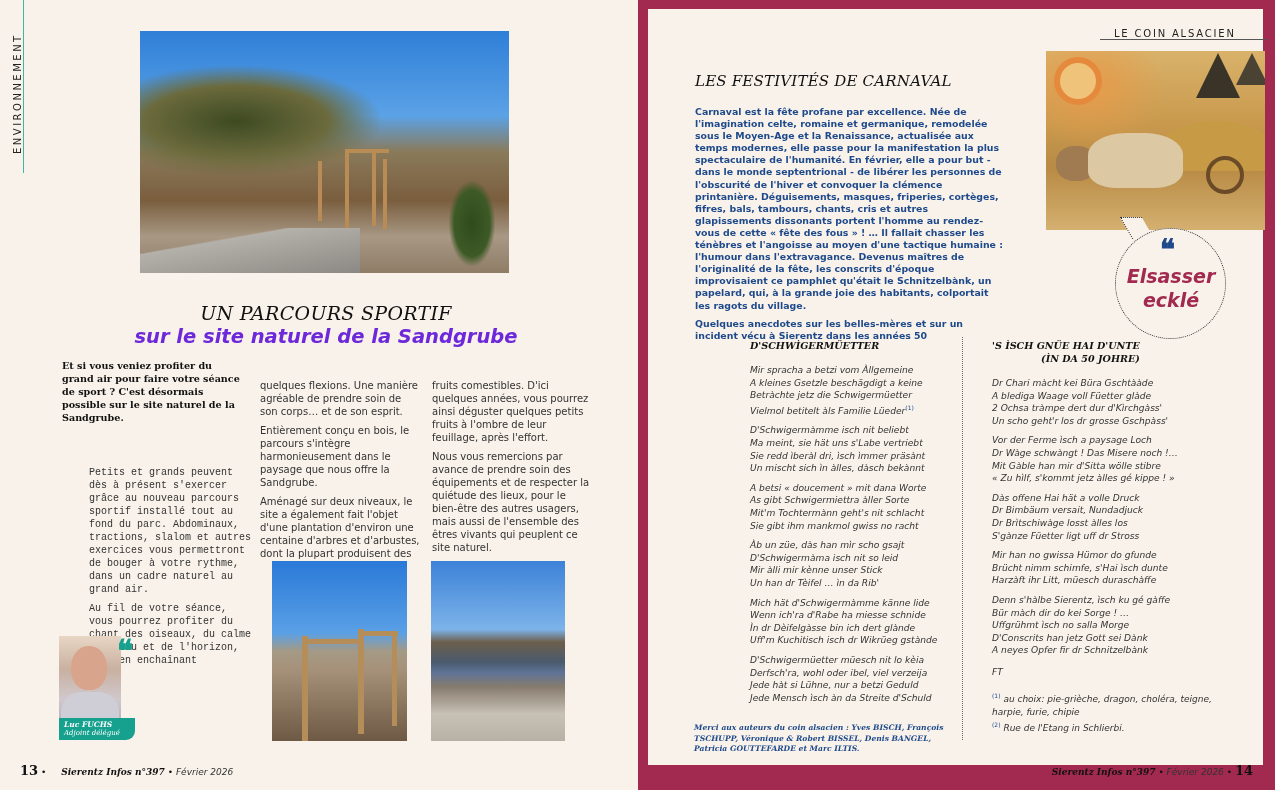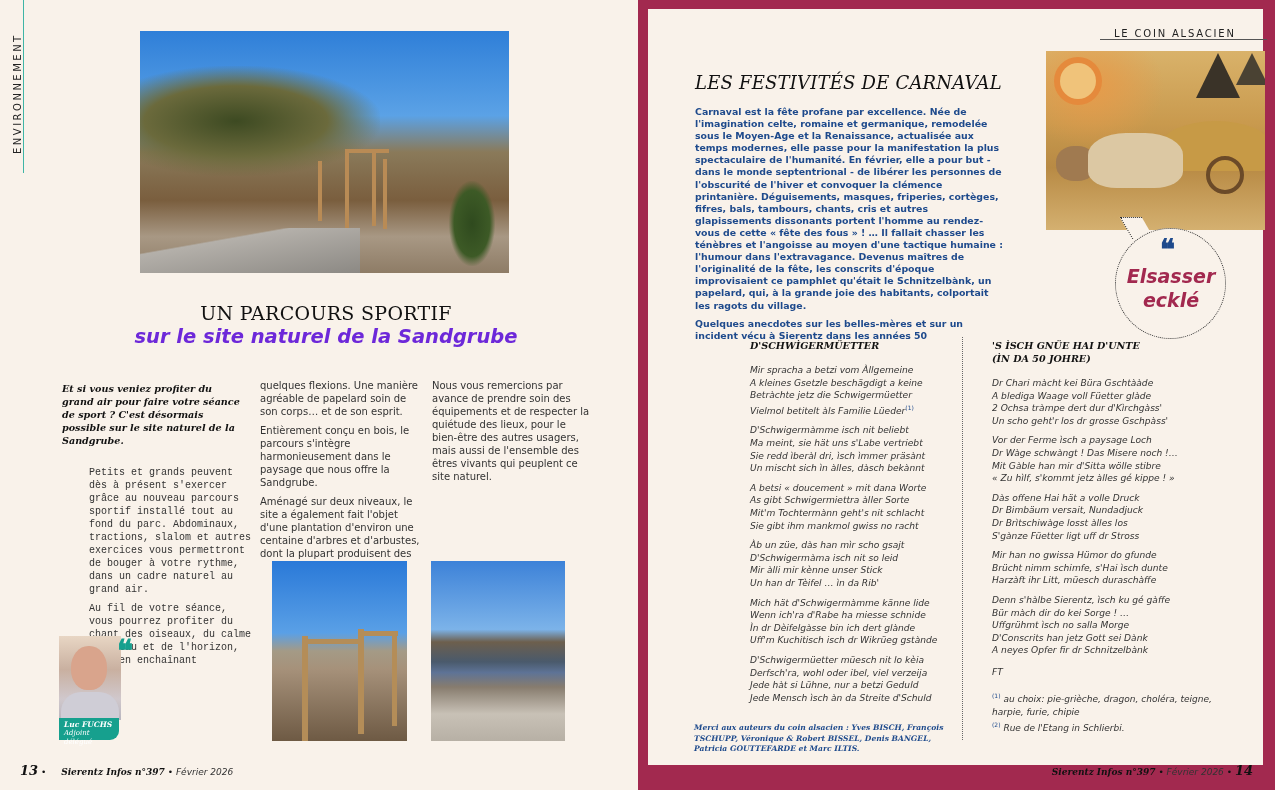--- a/index.html
+++ b/index.html
@@ -18,67 +18,67 @@
   .photo-main .post { position:absolute; width:4px; background:#b98b55; }
   .photo-main .path { position:absolute; left:0; bottom:0; width:220px; height:45px; background: linear-gradient(170deg, transparent 30%, #b4b0aa 32%, #8c8984 100%); }
   .photo-main .pine { position:absolute; right:14px; top:150px; width:46px; height:85px; background: radial-gradient(ellipse at 50% 50%, #2f4a1e 0%, #3d5a26 55%, transparent 72%); }
 
   .photo-bl { left: 272px; top: 561px; width: 135px; height: 180px;
     background: linear-gradient(180deg, #2a79d8 0%, #5aa0e6 40%, #a49a86 50%, #a6917a 60%, #6e5a44 100%); }
   .photo-br { left: 431px; top: 561px; width: 134px; height: 180px;
     background: linear-gradient(180deg, #3d82d8 0%, #7cb3e9 38%, #6d5f4d 45%, #4a5a6c 56%, #5e7396 62%, #877c6e 70%, #c8c1b6 85%, #b7b0a5 100%); }
   .photo-bl .beam, .photo-bl .pole { position:absolute; background:#b48d58; }
 
-  .title-1 { position: absolute; left: 140px; top: 302px; width: 372px; text-align: center; font-family: "DejaVu Serif", serif; font-size: 19px; color: #111; letter-spacing: 0.3px; }
+  .title-1 { position: absolute; left: 140px; top: 302px; width: 372px; text-align: center; font-family: "DejaVu Serif", serif; font-style: italic; font-size: 19px; color: #111; letter-spacing: 0.3px; }
   .title-2 { position: absolute; left: 130px; top: 325px; width: 392px; text-align: center; font-family: "DejaVu Sans", sans-serif; font-style: italic; font-weight: bold; font-size: 19.5px; color: #6d28d9; }
 
-  .lead { position: absolute; left: 62px; top: 382px; width: 185px; font-family: "DejaVu Serif", serif; font-style: italic; font-weight: bold; font-size: 9.6px; line-height: 13px; color: #111; }
+  .lead { position: absolute; left: 62px; top: 359px; width: 185px; font-family: "DejaVu Serif", serif; font-weight: bold; font-size: 9.6px; line-height: 13px; color: #111; }
   .col { position: absolute; font-size: 10px; line-height: 13px; color: #333; }
   .col p { margin-bottom: 6px; }
   .col-1 { left: 89px; top: 466px; width: 165px; font-family: Liberation Mono, monospace; }
   .col-2 { left: 260px; top: 379px; width: 160px; }
   .col-3 { left: 432px; top: 379px; width: 160px; }
 
   .portrait { position: absolute; left: 59px; top: 636px; width: 62px; height: 84px; background: linear-gradient(180deg, #e8d6c4 0%, #c9b0a0 40%, #d0c8cc 75%, #b9b6bf 100%); overflow: hidden; }
   .portrait .head { position:absolute; left:12px; top:10px; width:36px; height:44px; border-radius: 48% 48% 45% 45%; background: #d9a48c; }
   .portrait .shirt { position:absolute; left:2px; top:56px; width:58px; height:30px; border-radius: 20px 20px 0 0; background: #cfcdd6; }
-  .caption-box { position: absolute; left: 59px; top: 718px; width: 60px; height: 22px; background: #16a08e; border-radius: 0 0 9px 0; color: #fff; padding: 2px 5px; }
+  .caption-box { position: absolute; left: 59px; top: 718px; width: 76px; height: 22px; background: #16a08e; border-radius: 0 0 9px 0; color: #fff; padding: 2px 5px; }
   .caption-name { font-family: "DejaVu Serif", serif; font-style: italic; font-weight: bold; font-size: 7.5px; line-height: 9px; }
   .caption-role { font-family: "DejaVu Serif", serif; font-style: italic; font-size: 7px; line-height: 9px; }
   .quote-mark-left { position: absolute; left: 117px; top: 636px; font-family: "DejaVu Serif", serif; font-weight: bold; font-size: 30px; color: #16a08e; line-height: 30px; }
   .quote-left { position: absolute; left: 137px; top: 663px; width: 120px; font-family: "DejaVu Serif", serif; font-style: italic; font-size: 11.5px; line-height: 13px; color: #16a08e; }
 
   .footer-left { position: absolute; left: 20px; top: 763px; font-size: 9px; color: #111; white-space: nowrap; }
-  .footer-left .pnum, .footer-right .pnum { font-family: "DejaVu Serif", serif; font-style: italic; font-weight: bold; font-size: 13px; }
+  .footer-left .pnum, .footer-right .pnum { font-family: "DejaVu Serif", serif; font-weight: bold; font-size: 13px; }
   .footer-left .mag, .footer-right .mag { font-family: "DejaVu Serif", serif; font-style: italic; font-weight: bold; margin-left: 12px; }
   .footer-left .date, .footer-right .date { font-style: italic; color: #333; }
 
   .coin-label { position: absolute; left: 1114px; top: 28px; font-size: 10px; letter-spacing: 1.8px; color: #222; }
   .coin-line { position: absolute; left: 1100px; top: 39px; width: 167px; height: 1px; background: #555; }
 
-  .right-title { position: absolute; left: 695px; top: 72px; font-family: "DejaVu Serif", serif; font-style: italic; font-size: 18px; color: #111; letter-spacing: 0.2px; }
+  .right-title { position: absolute; left: 695px; top: 72px; font-family: "DejaVu Serif", serif; font-style: italic; font-size: 15px; color: #111; letter-spacing: 0.2px; }
   .intro { position: absolute; left: 695px; top: 106px; width: 310px; font-size: 9.4px; line-height: 12.1px; color: #1e4a8c; font-weight: bold; }
   .intro p { margin-bottom: 6px; }
 
   .illus { position: absolute; left: 1046px; top: 51px; width: 219px; height: 179px; overflow: hidden;
     background: radial-gradient(ellipse at 20% 20%, #e79b4a 0%, transparent 30%), linear-gradient(180deg, #d9b26a 0%, #c99a4e 40%, #b88a44 65%, #d4b070 100%); }
   .illus .sun { position:absolute; left:14px; top:12px; width:36px; height:36px; border-radius:50%; background:#f0c37a; box-shadow: 0 0 0 6px #e58a3c; }
   .illus .hat1 { position:absolute; left:150px; top:2px; width:0; height:0; border-left:22px solid transparent; border-right:22px solid transparent; border-bottom:45px solid #3a3328; }
   .illus .hat2 { position:absolute; left:190px; top:2px; width:0; height:0; border-left:16px solid transparent; border-right:16px solid transparent; border-bottom:32px solid #4a4233; }
   .illus .hay { position:absolute; left:115px; top:70px; width:110px; height:50px; border-radius: 50% 50% 10px 10px; background:#c79a46; }
   .illus .ox { position:absolute; left:42px; top:82px; width:95px; height:55px; border-radius: 40% 40% 30% 30%; background:#dcc8a3; }
   .illus .ox2 { position:absolute; left:10px; top:95px; width:40px; height:35px; border-radius: 45%; background:#a07a50; }
   .illus .wheel { position:absolute; left:160px; top:105px; width:38px; height:38px; border-radius:50%; border:4px solid #6b4a28; }
 
   .bubble { position: absolute; left: 1115px; top: 228px; width: 111px; height: 111px; border-radius: 50%; border: 1px dotted #333; background: #f9f2ea; }
   .bubble-tail { position: absolute; left: 1126px; top: 217px; width: 22px; height: 22px; border-left: 1px dotted #333; border-top: 1px dotted #333; background: #f9f2ea; transform: skewX(30deg); }
   .bubble-quote { position: absolute; left: 1160px; top: 236px; font-family: "DejaVu Serif", serif; font-weight: bold; font-size: 28px; color: #1e4a8c; line-height: 28px; }
   .bubble-text { position: absolute; left: 1118px; top: 264px; width: 106px; text-align: center; font-family: "DejaVu Sans", sans-serif; font-style: italic; font-weight: bold; font-size: 19px; line-height: 24px; color: #a2294f; }
 
-  .poem-title { position: absolute; font-family: "DejaVu Serif", serif; font-style: italic; font-weight: bold; font-size: 9.6px; line-height: 13px; color: #111; }
+  .poem-title { position: absolute; font-family: "DejaVu Serif", serif; font-style: italic; font-weight: bold; font-size: 9.6px; line-height: 13px; color: #111; text-align: right; }
   .poem { position: absolute; font-style: italic; font-size: 9.1px; line-height: 12.6px; color: #333; }
   .poem .stanza { margin-bottom: 7px; }
   .poem .line { display: block; white-space: nowrap; }
   .poem-a-title { left: 750px; top: 339px; }
   .poem-a { left: 750px; top: 364px; }
   .poem-b-title { left: 992px; top: 339px; }
   .poem-b { left: 992px; top: 377px; }
   sup.ref { font-size: 6px; color: #1e4a8c; font-style: normal; }
   .poem-divider { position: absolute; left: 962px; top: 337px; width: 0; height: 403px; border-left: 1px dotted #666; }
   .signature { margin-top: 9px; margin-bottom: 12px; }
@@ -108,25 +108,26 @@
   <div class="title-1">UN PARCOURS SPORTIF</div>
   <div class="title-2">sur le site naturel de la Sandgrube</div>
 
   <div class="lead">Et si vous veniez profiter du grand air pour faire votre séance de sport ? C'est désormais possible sur le site naturel de la Sandgrube.</div>
 
   <div class="col col-1">
     <p>Petits et grands peuvent dès à présent s'exercer grâce au nouveau parcours sportif installé tout au fond du parc. Abdominaux, tractions, slalom et autres exercices vous permettront de bouger à votre rythme, dans un cadre naturel au grand air.</p>
     <p>Au fil de votre séance, vous pourrez profiter du chant des oiseaux, du calme de l'eau et de l'horizon, tout en enchaînant</p>
   </div>
   <div class="col col-2">
-    <p>quelques flexions. Une manière agréable de papelard soin de son corps… et de son esprit.</p>
+    <p>quelques flexions. Une manière agréable de prendre soin de son corps… et de son esprit.</p>
     <p>Entièrement conçu en bois, le parcours s'intègre harmonieusement dans le paysage que nous offre la Sandgrube.</p>
     <p>Aménagé sur deux niveaux, le site a également fait l'objet d'une plantation d'environ une centaine d'arbres et d'arbustes, dont la plupart produisent des</p>
   </div>
   <div class="col col-3">
+    <p>fruits comestibles. D'ici quelques années, vous pourrez ainsi déguster quelques petits fruits à l'ombre de leur feuillage, après l'effort.</p>
     <p>Nous vous remercions par avance de prendre soin des équipements et de respecter la quiétude des lieux, pour le bien-être des autres usagers, mais aussi de l'ensemble des êtres vivants qui peuplent ce site naturel.</p>
   </div>
 
   <div class="photo photo-bl">
     <div class="pole" style="left:30px;top:75px;width:6px;height:105px;"></div>
     <div class="pole" style="left:86px;top:68px;width:6px;height:105px;"></div>
     <div class="pole" style="left:120px;top:75px;width:5px;height:90px;"></div>
     <div class="beam" style="left:30px;top:78px;width:60px;height:5px;"></div>
     <div class="beam" style="left:86px;top:70px;width:40px;height:5px;"></div>
   </div>

